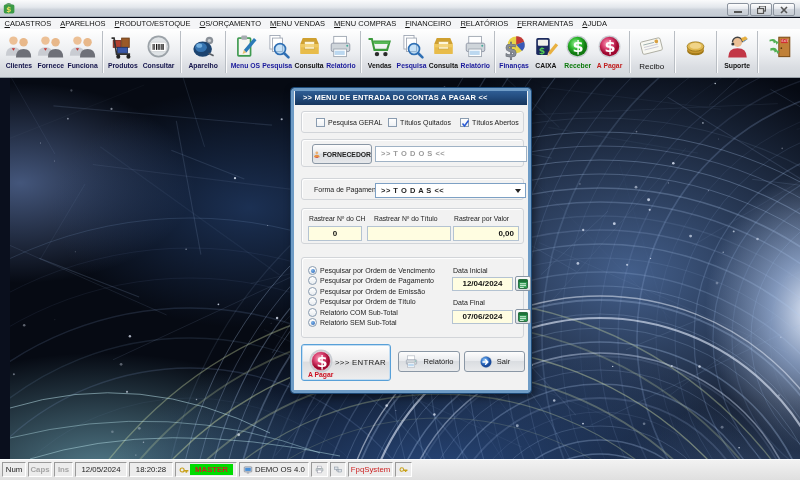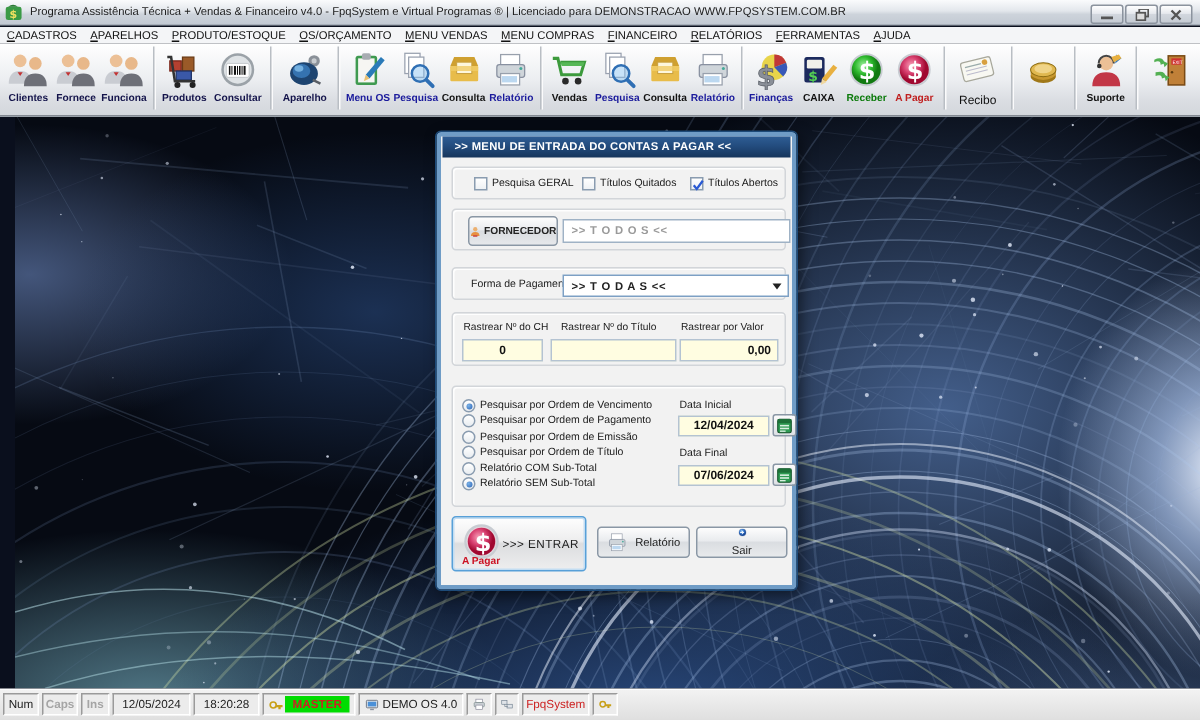--- a/index.html
+++ b/index.html
@@ -75,21 +75,21 @@
 .cal-btn { position:absolute; left:213px; width:16px; height:15px; border:1px solid #8a97a5; border-radius:2px; background:linear-gradient(#fbfbfb,#dde0e4); display:flex; align-items:center; justify-content:center; padding:0; }
 
 .btn-entrar { position:absolute; left:7px; top:253px; width:90px; height:37px; border:1px solid #58a0d8; border-radius:3px;
   background:linear-gradient(#fefefe,#ededee 45%,#dcdddf 50%,#eeeeef); box-shadow:inset 0 0 0 1px #c3ddf2; }
 .entrar-txt { position:absolute; left:33px; top:13px; font-size:7.8px; color:#222; white-space:nowrap; letter-spacing:.3px; }
 .entrar-sub { position:absolute; left:6px; bottom:2px; font-size:6.8px; font-weight:bold; color:#cc1122; }
 .badge { position:absolute; left:7px; top:4px; width:24px; height:24px; }
 .btn-sm { position:absolute; top:260px; height:21px; border:1px solid #8a97a5; border-radius:3px;
   background:linear-gradient(#fdfdfd,#e9ebee 45%,#dadde1 50%,#e8eaec); display:flex; align-items:center; justify-content:center; gap:4px; font-size:7.5px; color:#222; font-family:"Liberation Sans",sans-serif; }
 .btn-rel { left:104px; width:62px; }
-.btn-sair { left:170px; width:61px;flex-direction:column; }
+.btn-sair { left:170px; width:61px; }
 
 .statusbar { position:absolute; left:0; top:459px; width:800px; height:21px;
   background:linear-gradient(#f2f2f2,#dfdfdf); border-top:1px solid #fff; display:flex; align-items:flex-start; padding:2px 0 0 2px; }
 .sb-cell { height:15px; background:#ececec; border:1px solid; border-color:#9a9a9a #ffffff #ffffff #9a9a9a; margin-right:2px;
   font-size:7.8px; color:#222; line-height:13px; padding:0 3px; white-space:nowrap; overflow:hidden; display:flex; align-items:center; flex:0 0 auto; }
 .sb-cell.dis { color:#a5a5a5;font-weight:bold; }
 .sb-green { background:#00dc00; flex:1; height:11px; text-align:center; font-size:7.8px; font-weight:bold; color:#cc2222; line-height:11px; }
 .sb-brand { color:#cc2222; }
 </style>
 </head>
@@ -284,21 +284,20 @@
 </svg>
 
 <div class="window">
 
   <div class="titlebar">
     <svg class="app-icon" viewBox="0 0 16 16">
       <rect x="1" y="3" width="13" height="11" rx="2" fill="#3a9a46"></rect>
       <path d="M3 3q4-3 8 0z" fill="#2a7a34"></path>
       <text x="4" y="12" font-family="DejaVu Sans, sans-serif" font-size="9" font-weight="bold" fill="#f0e060">$</text>
     </svg>
-    <span class="title-text">Programa Assistência Técnica + Vendas &amp; Financeiro v4.0 - FpqSystem e Virtual Programas ® | Licenciado para  DEMONSTRACAO WWW.FPQSYSTEM.COM.BR</span>
     <span class="win-btns">
       <span class="wbtn">
           <svg width="8" height="7" viewBox="0 0 8 7">
             <rect x="0" y="5" width="8" height="2" fill="#555"></rect>
           </svg>
         </span>
       <span class="wbtn">
           <svg width="9" height="8" viewBox="0 0 9 8">
             <rect x="2.5" y="0" width="6" height="5" fill="none" stroke="#555" stroke-width="1.2"></rect>
             <rect x="0.5" y="2.5" width="6" height="5" fill="#ddd" stroke="#555" stroke-width="1.2"></rect>

